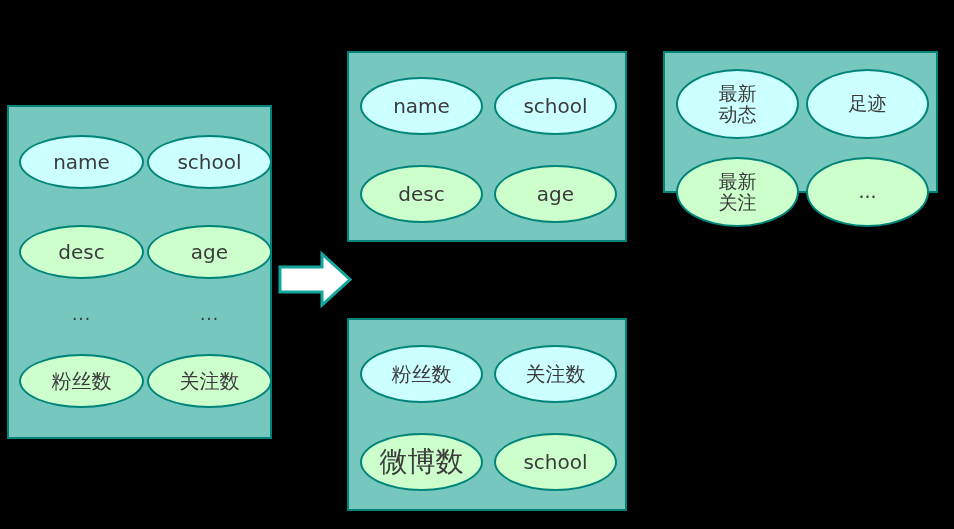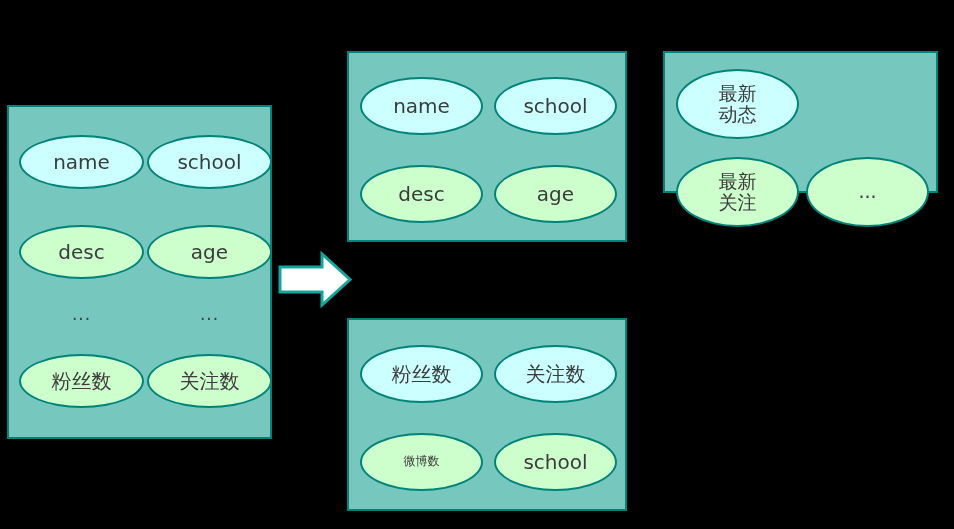--- a/index.html
+++ b/index.html
@@ -105,31 +105,32 @@
     <div class="ellipse green" style="left:11px; top:112px; width:123px; height:58px; font-size:20px;">desc</div>
 
     <div class="ellipse green" style="left:145px; top:112px; width:123px; height:58px; font-size:20px;">age</div>
   </div>
 
   <div class="group-box" style="left:663px; top:51px; width:275px; height:142px;">
 
     <div class="ellipse cyan" style="left:11px; top:16px; width:123px; height:70px; font-size:19px;">最新
 动态</div>
 
+    <div class="ellipse cyan" style="left:141px; top:16px; width:123px; height:70px; font-size:19px;">足迹</div>
 
     <div class="ellipse green" style="left:11px; top:104px; width:123px; height:70px; font-size:19px;">最新
 关注</div>
 
     <div class="ellipse green" style="left:141px; top:104px; width:123px; height:70px; font-size:19px;">...</div>
   </div>
 
   <div class="group-box" style="left:347px; top:318px; width:280px; height:193px;">
 
     <div class="ellipse cyan" style="left:11px; top:25px; width:123px; height:58px; font-size:20px;">粉丝数</div>
 
     <div class="ellipse cyan" style="left:145px; top:25px; width:123px; height:58px; font-size:20px;">关注数</div>
 
-    <div class="ellipse green" style="left:11px; top:113px; width:123px; height:58px; font-size:12px;">微博数</div>
+    <div class="ellipse green" style="left:11px; top:113px; width:123px; height:58px; font-size:28px;">微博数</div>
 
     <div class="ellipse green" style="left:145px; top:113px; width:123px; height:58px; font-size:20px;">school</div>
   </div>
 
 </div>
 
 </body></html>

